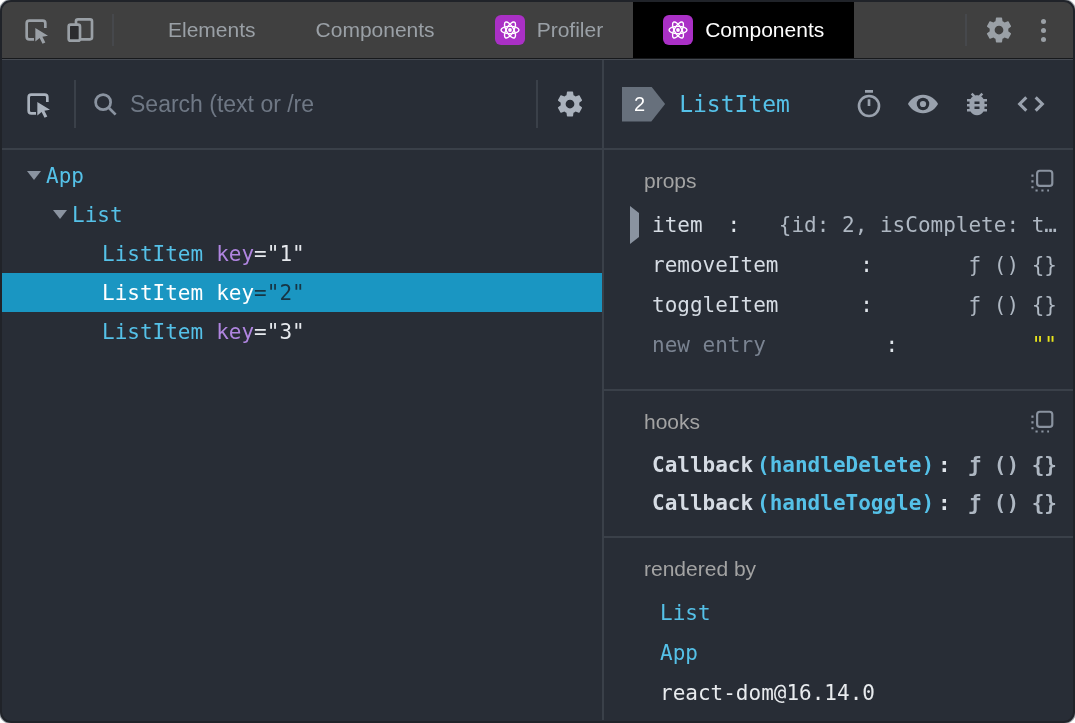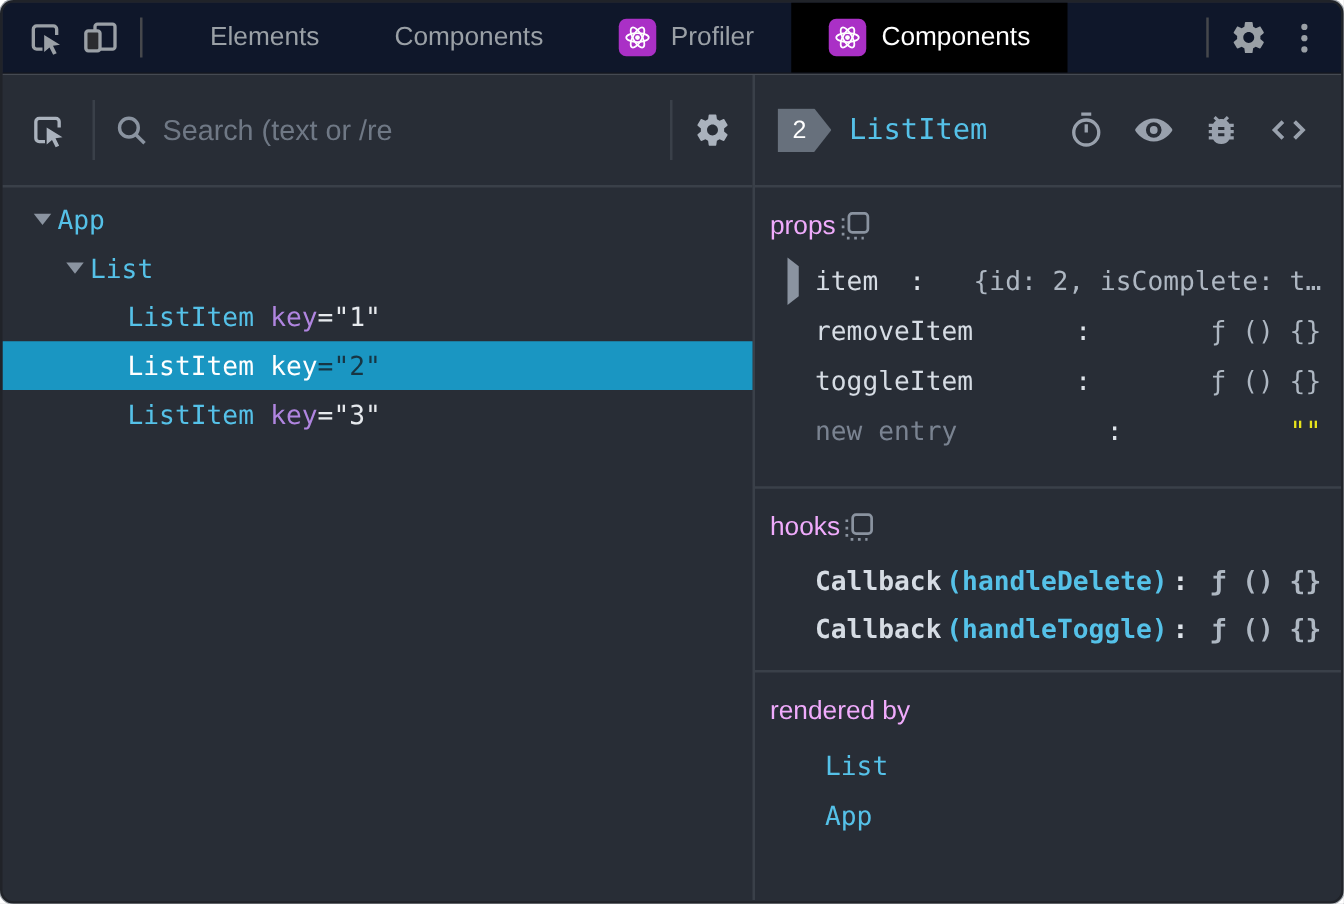--- a/index.html
+++ b/index.html
@@ -4,21 +4,21 @@
 <style>
   * { box-sizing: border-box; margin: 0; padding: 0; }
   html,body { background:#ffffff; font-family:"Liberation Sans", sans-serif; }
   .window{
     width:1075px; height:723px; border-radius:11px; overflow:hidden;
     background:#282d36; border:2px solid #202329;
     box-shadow:0 0 0 1px #9aa0a6; position:relative;
   }
   
   .tabbar{
-    height:57px; background:#0f172a; display:flex; align-items:stretch;
+    height:57px; background:#404040; display:flex; align-items:stretch;
     border-bottom:1px solid #17191c;
   }
   .tb-icon-btn{ background:none;border:none; display:flex;align-items:center;justify-content:center;
     width:44px; cursor:pointer; color:#9aa0a6;}
   .tabbar .tb-icon-btn:first-child{ margin-left:12px; }
   .vdiv{ width:2px; background:#46484c; height:32px; align-self:center; margin:0 10px; }
   .tab{ display:flex; align-items:center; gap:12px; padding:0 30px; color:#9aa0a6;
     font-size:21px; cursor:pointer; }
   .tab.active{ background:#000000; color:#ffffff; }
   .tab .react-chip{ width:30px; height:30px; border-radius:6px; background:#aa30c6;
@@ -60,22 +60,22 @@
     clip-path:polygon(0 0,68% 0,100% 50%,68% 100%,0 100%); margin-right:14px; }
   .comp-name{ font-family:"DejaVu Sans Mono",monospace; font-size:23px; color:#55c1e8; }
   .hdr-icons{ margin-left:auto; display:flex; align-items:center; gap:14px; }
   .hdr-icon-btn{ background:none;border:none;cursor:pointer; width:40px;height:40px;
     display:flex;align-items:center;justify-content:center; color:#99a1ad; }
   
   .section{ padding:16px 16px 0 12px; }
   .sec-props{ height:241px; border-bottom:2px solid #3a4049; }
   .sec-hooks{ height:147px; border-bottom:2px solid #3a4049; }
   .sec-rendered{ flex:1; }
-  .sec-head{ display:flex; align-items:center; 
-    color:#f0abfc; font-size:21px; height:30px; }
+  .sec-head{ display:flex; align-items:center; justify-content:space-between;
+    color:#a3a3a3; font-size:21px; height:30px;margin-left:28px; }
   .copy-btn{ background:none;border:none;cursor:pointer;color:#8a93a0;
     width:30px;height:30px;display:flex;align-items:center;justify-content:center;}
   .rows{ margin-top:9px; font-family:"DejaVu Sans Mono",monospace; font-size:21px; }
   .prow{ height:40px; display:flex; align-items:center; padding-left:36px; position:relative;justify-content:space-between; }
   .prow .arrow-abs{ position:absolute; left:14px; }
   .pname{ color:#d6dce4; }
   .pname.muted{ color:#7a8391; }
   .pcolon{ color:#dfe4ea; }
   .pval{ color:#aeb7c2; margin-left:14px; }
   .pval.yellow{ color:#e8e41c; }
@@ -339,18 +339,19 @@
         </div>
       </div>
 
       <div class="section sec-rendered">
         <div class="sec-head">
           <span>rendered by</span>
         </div>
         <div class="rows">
           <div class="rby-item link">List</div>
           <div class="rby-item link">App</div>
+          <div class="rby-item">react-dom@16.14.0</div>
         </div>
       </div>
 
     </div>
   </div>
 </div>
 
 </body></html>

